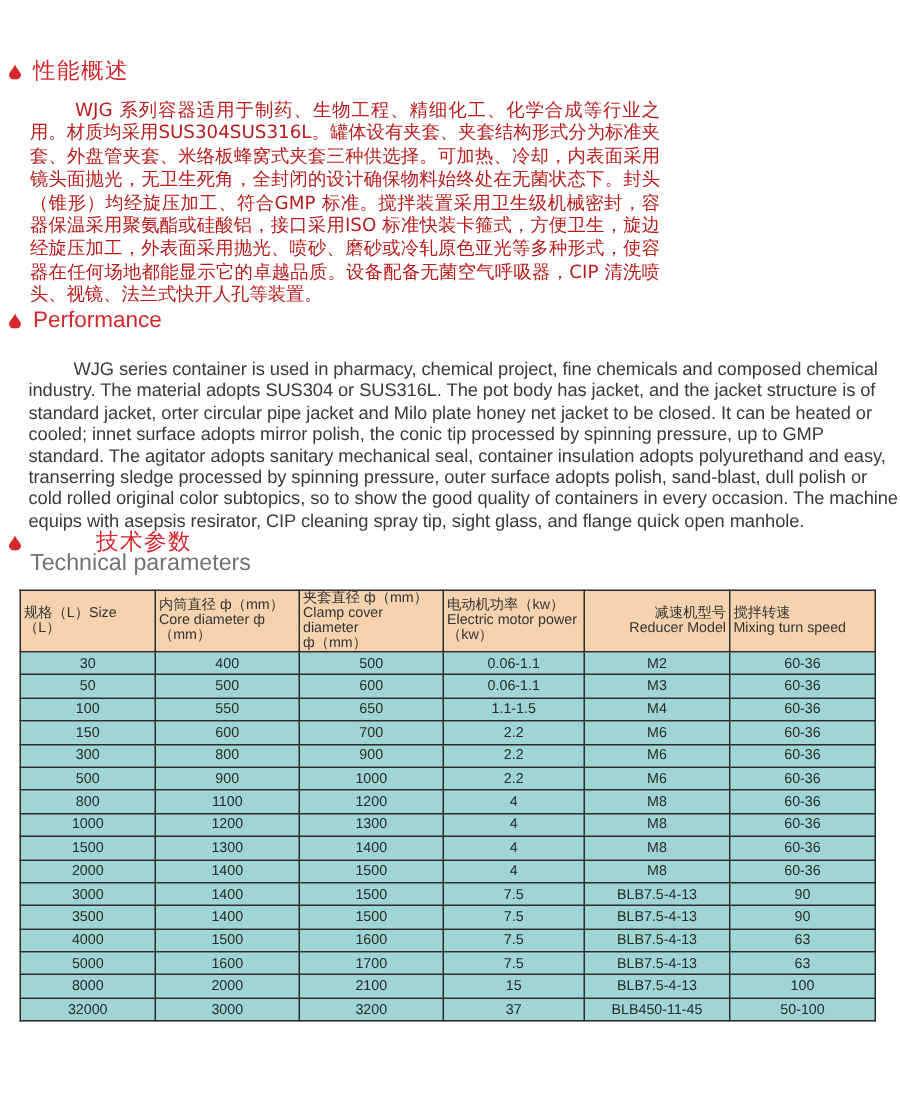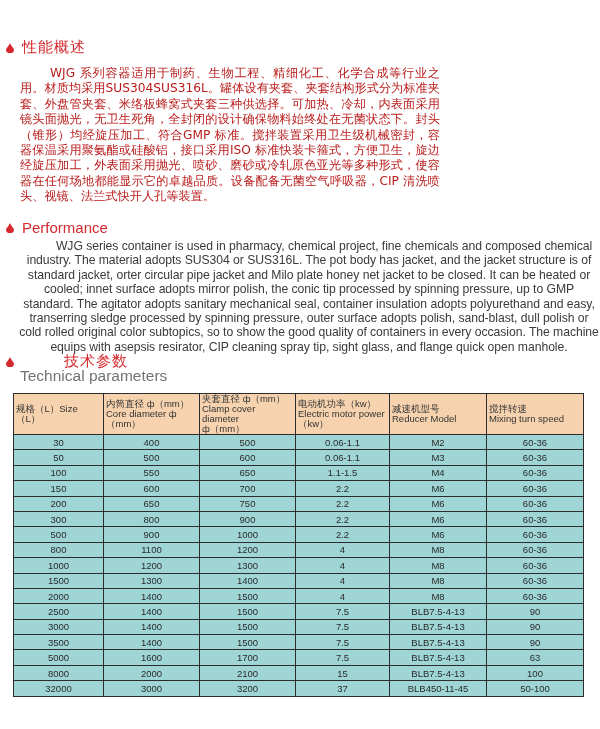--- a/index.html
+++ b/index.html
@@ -2,40 +2,40 @@
 <html><head>
 <meta charset="utf-8">
 <style>
   html, body { margin: 0; padding: 0; background: #ffffff; }
   body { width: 600px; height: 729px; position: relative; overflow: hidden; font-family: "DejaVu Sans", "Liberation Sans", sans-serif; color: #333; }
   .section-head { position: absolute; left: 6px; display: flex; align-items: center; color: #d4282d; }
   .drop { width: 8px; height: 10px; margin-right: 8px; }
   .head-cn { font-size: 15px; letter-spacing: 1px; }
   .head-en { font-family: "Liberation Sans", sans-serif; font-size: 15px; }
   .para-cn { position: absolute; left: 20px; width: 420px; font-size: 12.2px; line-height: 15.4px; color: #b91c1c; text-align: justify; }
-  .para-en { position: absolute; left: 19px; width: 580px; font-family: "Liberation Sans", sans-serif; font-size: 12.2px; line-height: 14.4px; color: #3a3a3a; letter-spacing: -0.05px; text-align: center; }
+  .para-en { position: absolute; left: 19px; width: 580px; font-family: "Liberation Sans", sans-serif; font-size: 12.2px; line-height: 14.4px; color: #3a3a3a; letter-spacing: -0.05px; }
   .tech-en { position: absolute; left: 20px; top: 367px; font-family: "Liberation Sans", sans-serif; font-size: 15.5px; color: #737373; }
   table { position: absolute; left: 13px; top: 393px; border-collapse: collapse; width: 570px; table-layout: fixed; }
   th, td { border: 1px solid #2c2c2c; font-family: "Liberation Sans", sans-serif; }
   th { background: #f6d3ae; font-weight: normal; font-size: 9.5px; line-height: 10px; color: #333; height: 32px; padding: 0 2px; text-align: left; }
-  th.center { text-align: left; }
+  th.center { text-align: right; }
   td { background: #9fd5d5; font-size: 9.5px; height: 14.4px; padding: 0; text-align: center; color: #2a2a2a; }
 </style>
 </head>
 <body>
 
 <div class="section-head" style="top:38px;">
   <svg class="drop" viewBox="0 0 8 10">
       <path d="M4 0 C5 3 8 5 8 7 A4 3.2 0 0 1 0 7 C0 5 3 3 4 0Z" fill="#d4282d"></path>
     </svg>
   <span class="head-cn">性能概述</span>
 </div>
 <div class="para-cn" style="top:66px; text-indent:30px;">WJG 系列容器适用于制药、生物工程、精细化工、化学合成等行业之用。材质均采用SUS304SUS316L。罐体设有夹套、夹套结构形式分为标准夹套、外盘管夹套、米络板蜂窝式夹套三种供选择。可加热、冷却，内表面采用镜头面抛光，无卫生死角，全封闭的设计确保物料始终处在无菌状态下。封头（锥形）均经旋压加工、符合GMP 标准。搅拌装置采用卫生级机械密封，容器保温采用聚氨酯或硅酸铝，接口采用ISO 标准快装卡箍式，方便卫生，旋边经旋压加工，外表面采用抛光、喷砂、磨砂或冷轧原色亚光等多种形式，使容器在任何场地都能显示它的卓越品质。设备配备无菌空气呼吸器，CIP 清洗喷头、视镜、法兰式快开人孔等装置。</div>
 
-<div class="section-head" style="top:219px;">
+<div class="section-head" style="top:205px;">
   <svg class="drop" viewBox="0 0 8 10">
       <path d="M4 0 C5 3 8 5 8 7 A4 3.2 0 0 1 0 7 C0 5 3 3 4 0Z" fill="#d4282d"></path>
     </svg>
   <span class="head-en">Performance</span>
 </div>
 <div class="para-en" style="top:239px; text-indent:30px;">WJG series container is used in pharmacy, chemical project, fine chemicals and composed chemical industry. The material adopts SUS304 or SUS316L. The pot body has jacket, and the jacket structure is of standard jacket, orter circular pipe jacket and Milo plate honey net jacket to be closed. It can be heated or cooled; innet surface adopts mirror polish, the conic tip processed by spinning pressure, up to GMP standard. The agitator adopts sanitary mechanical seal, container insulation adopts polyurethand and easy, transerring sledge processed by spinning pressure, outer surface adopts polish, sand-blast, dull polish or cold rolled original color subtopics, so to show the good quality of containers in every occasion. The machine equips with asepsis resirator, CIP cleaning spray tip, sight glass, and flange quick open manhole.</div>
 
 <div class="section-head" style="top:352px;gap:42px;">
   <svg class="drop" viewBox="0 0 8 10">
       <path d="M4 0 C5 3 8 5 8 7 A4 3.2 0 0 1 0 7 C0 5 3 3 4 0Z" fill="#d4282d"></path>
@@ -90,28 +90,20 @@
       </tr>
       <tr>
         <td>150</td>
         <td>600</td>
         <td>700</td>
         <td>2.2</td>
         <td>M6</td>
         <td>60-36</td>
       </tr>
       <tr>
-        <td>200</td>
-        <td>650</td>
-        <td>750</td>
-        <td>2.2</td>
-        <td>M6</td>
-        <td>60-36</td>
-      </tr>
-      <tr>
         <td>300</td>
         <td>800</td>
         <td>900</td>
         <td>2.2</td>
         <td>M6</td>
         <td>60-36</td>
       </tr>
       <tr>
         <td>500</td>
         <td>900</td>
@@ -146,42 +138,42 @@
       </tr>
       <tr>
         <td>2000</td>
         <td>1400</td>
         <td>1500</td>
         <td>4</td>
         <td>M8</td>
         <td>60-36</td>
       </tr>
       <tr>
-        <td>2500</td>
-        <td>1400</td>
-        <td>1500</td>
-        <td>7.5</td>
-        <td>BLB7.5-4-13</td>
-        <td>90</td>
-      </tr>
-      <tr>
         <td>3000</td>
         <td>1400</td>
         <td>1500</td>
         <td>7.5</td>
         <td>BLB7.5-4-13</td>
         <td>90</td>
       </tr>
       <tr>
         <td>3500</td>
         <td>1400</td>
         <td>1500</td>
         <td>7.5</td>
         <td>BLB7.5-4-13</td>
         <td>90</td>
+      </tr>
+      <tr>
+        <td>4000</td>
+        <td>1500</td>
+        <td>1600</td>
+        <td>7.5</td>
+        <td>BLB7.5-4-13</td>
+        <td>63</td>
       </tr>
       <tr>
         <td>5000</td>
         <td>1600</td>
         <td>1700</td>
         <td>7.5</td>
         <td>BLB7.5-4-13</td>
         <td>63</td>
       </tr>
       <tr>

